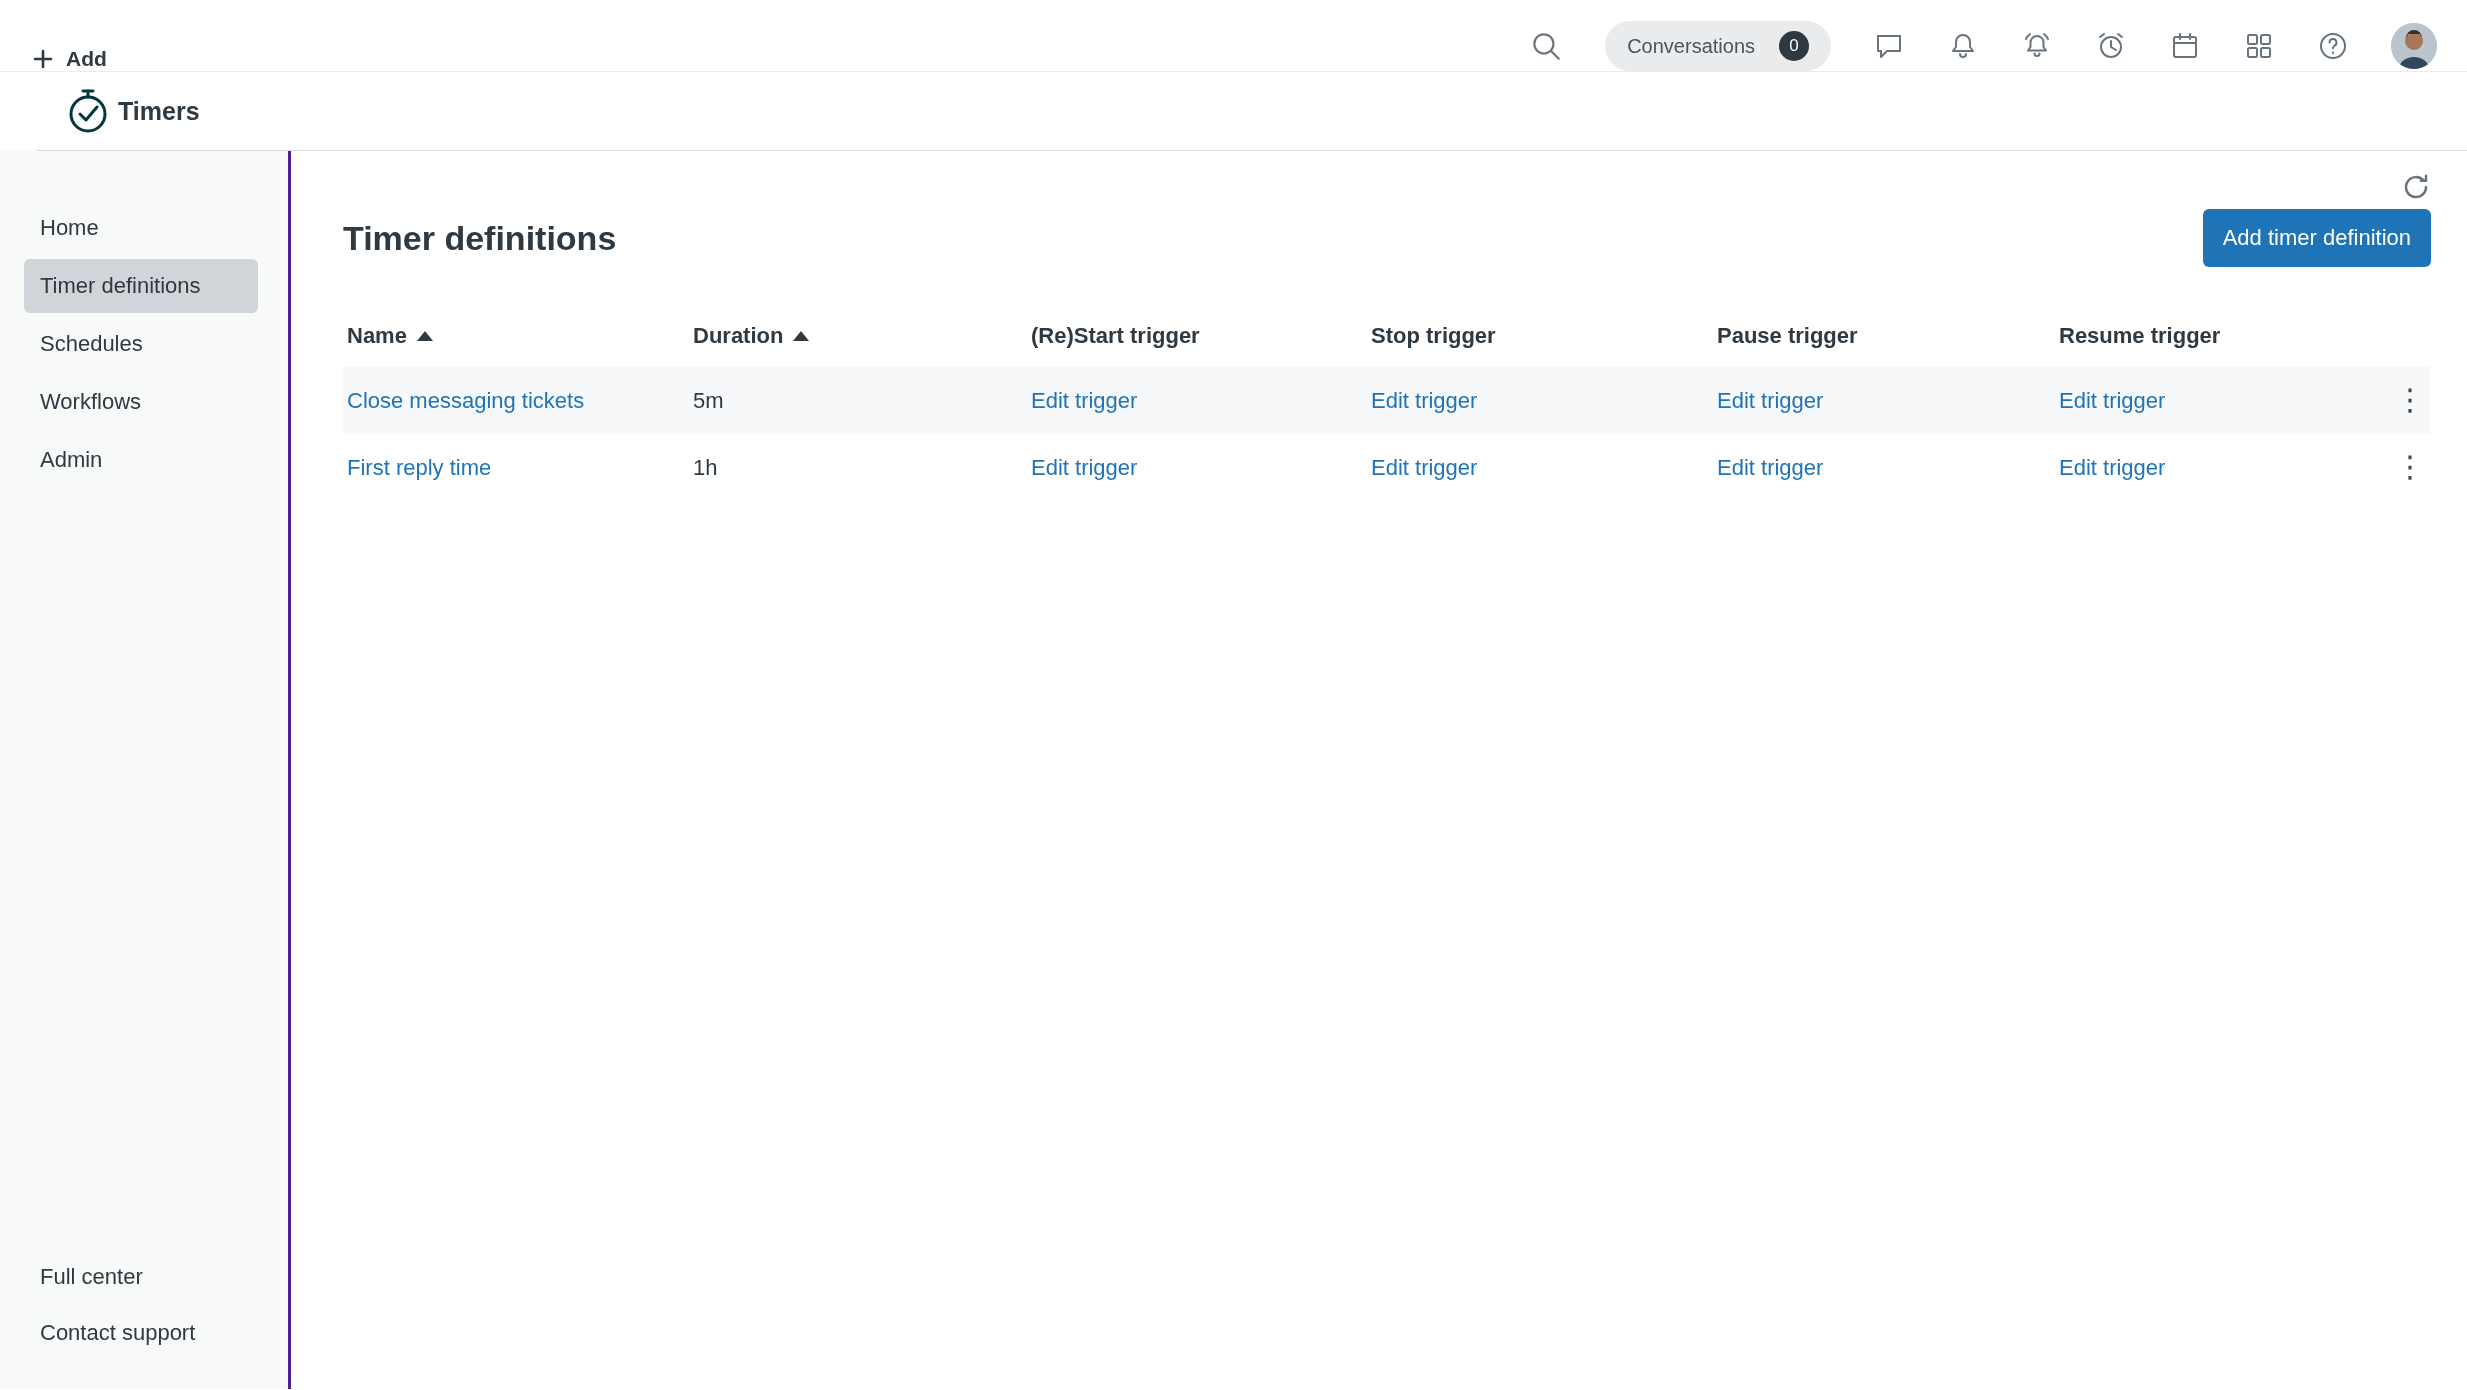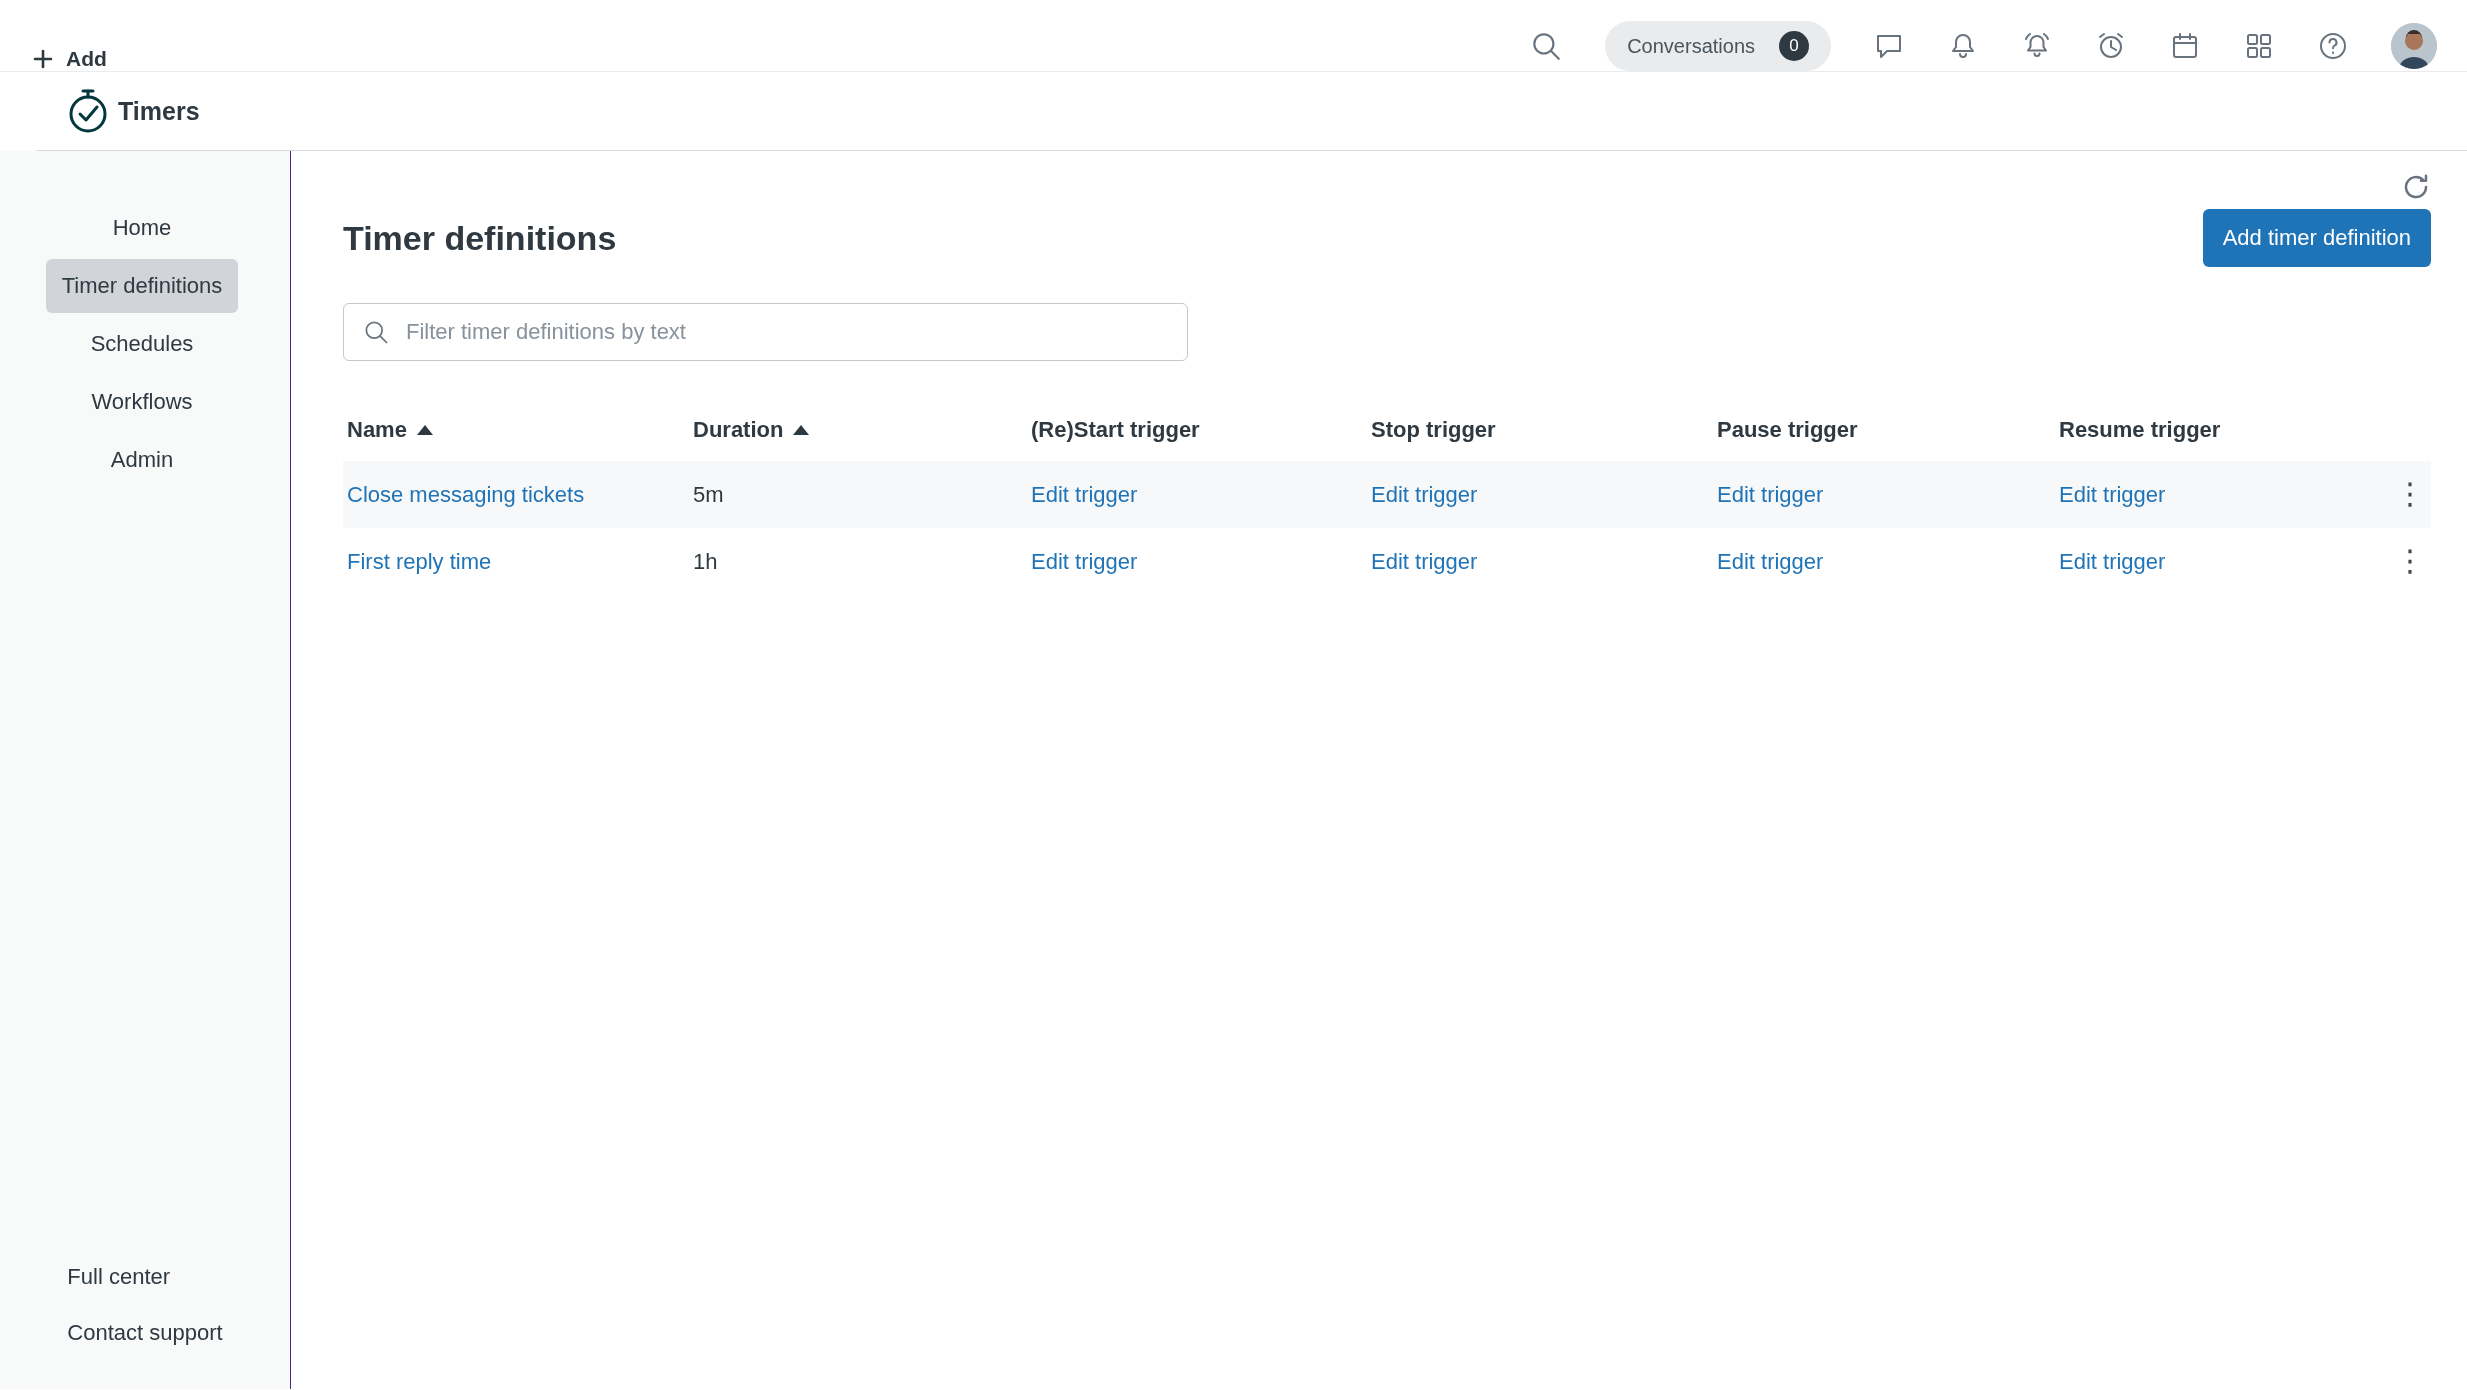--- a/index.html
+++ b/index.html
@@ -32,22 +32,22 @@
   
   .appbar {
     height:79px; display:flex; align-items:center; gap:4px; padding:0 26px;
     border-bottom:1px solid #d8dcde; background:#fff;margin-left:36px;
   }
   .appbar-title { font-size:25px; font-weight:bold; color:#2f3941; }
 
   
   .layout { display:flex; height:1238px; }
   .sidebar {
-    width:297px; background:#f8f9f9; border-right:1px solid #4c1d95;
-    display:flex; flex-direction:column; padding-top:48px;align-items:center;
+    width:297px; background:#f8f9f9; border-right:3px solid #4c1d95;
+    display:flex; flex-direction:column; padding-top:48px;
   }
   .side-item {
     margin:2px 30px 2px 24px; padding:14px 16px; font-size:22px; color:#2f3941;
     border-radius:6px; cursor:pointer;
   }
   .side-item.active { background:#d1d5d9; }
   .sidebar-footer { margin-top:auto; padding:0 0 28px 0; }
   .side-footer-item { padding:15px 40px; font-size:22px; color:#2f3941; cursor:pointer; }
 
   
@@ -216,27 +216,20 @@
             <polyline points="20 3 20 7 16 7"></polyline>
           </svg>
       </span>
     </div>
 
     <div class="heading-row">
       <h1 class="page-title">Timer definitions</h1>
       <button class="primary-btn">Add timer definition</button>
     </div>
 
-    <div class="filter-box">
-      <svg class="stroke-icon" width="28" height="28" viewBox="0 0 32 32">
-          <circle cx="14" cy="14" r="9"></circle>
-          <line x1="21" y1="21" x2="28" y2="28"></line>
-        </svg>
-      <input type="text" placeholder="Filter timer definitions by text" style="">
-    </div>
 
     <table class="timers">
       <colgroup>
         <col style="width:346px">
           <col style="width:338px">
           <col style="width:340px">
         <col style="width:346px">
           <col style="width:342px">
           <col style="width:330px">
           <col style="width:46px">

